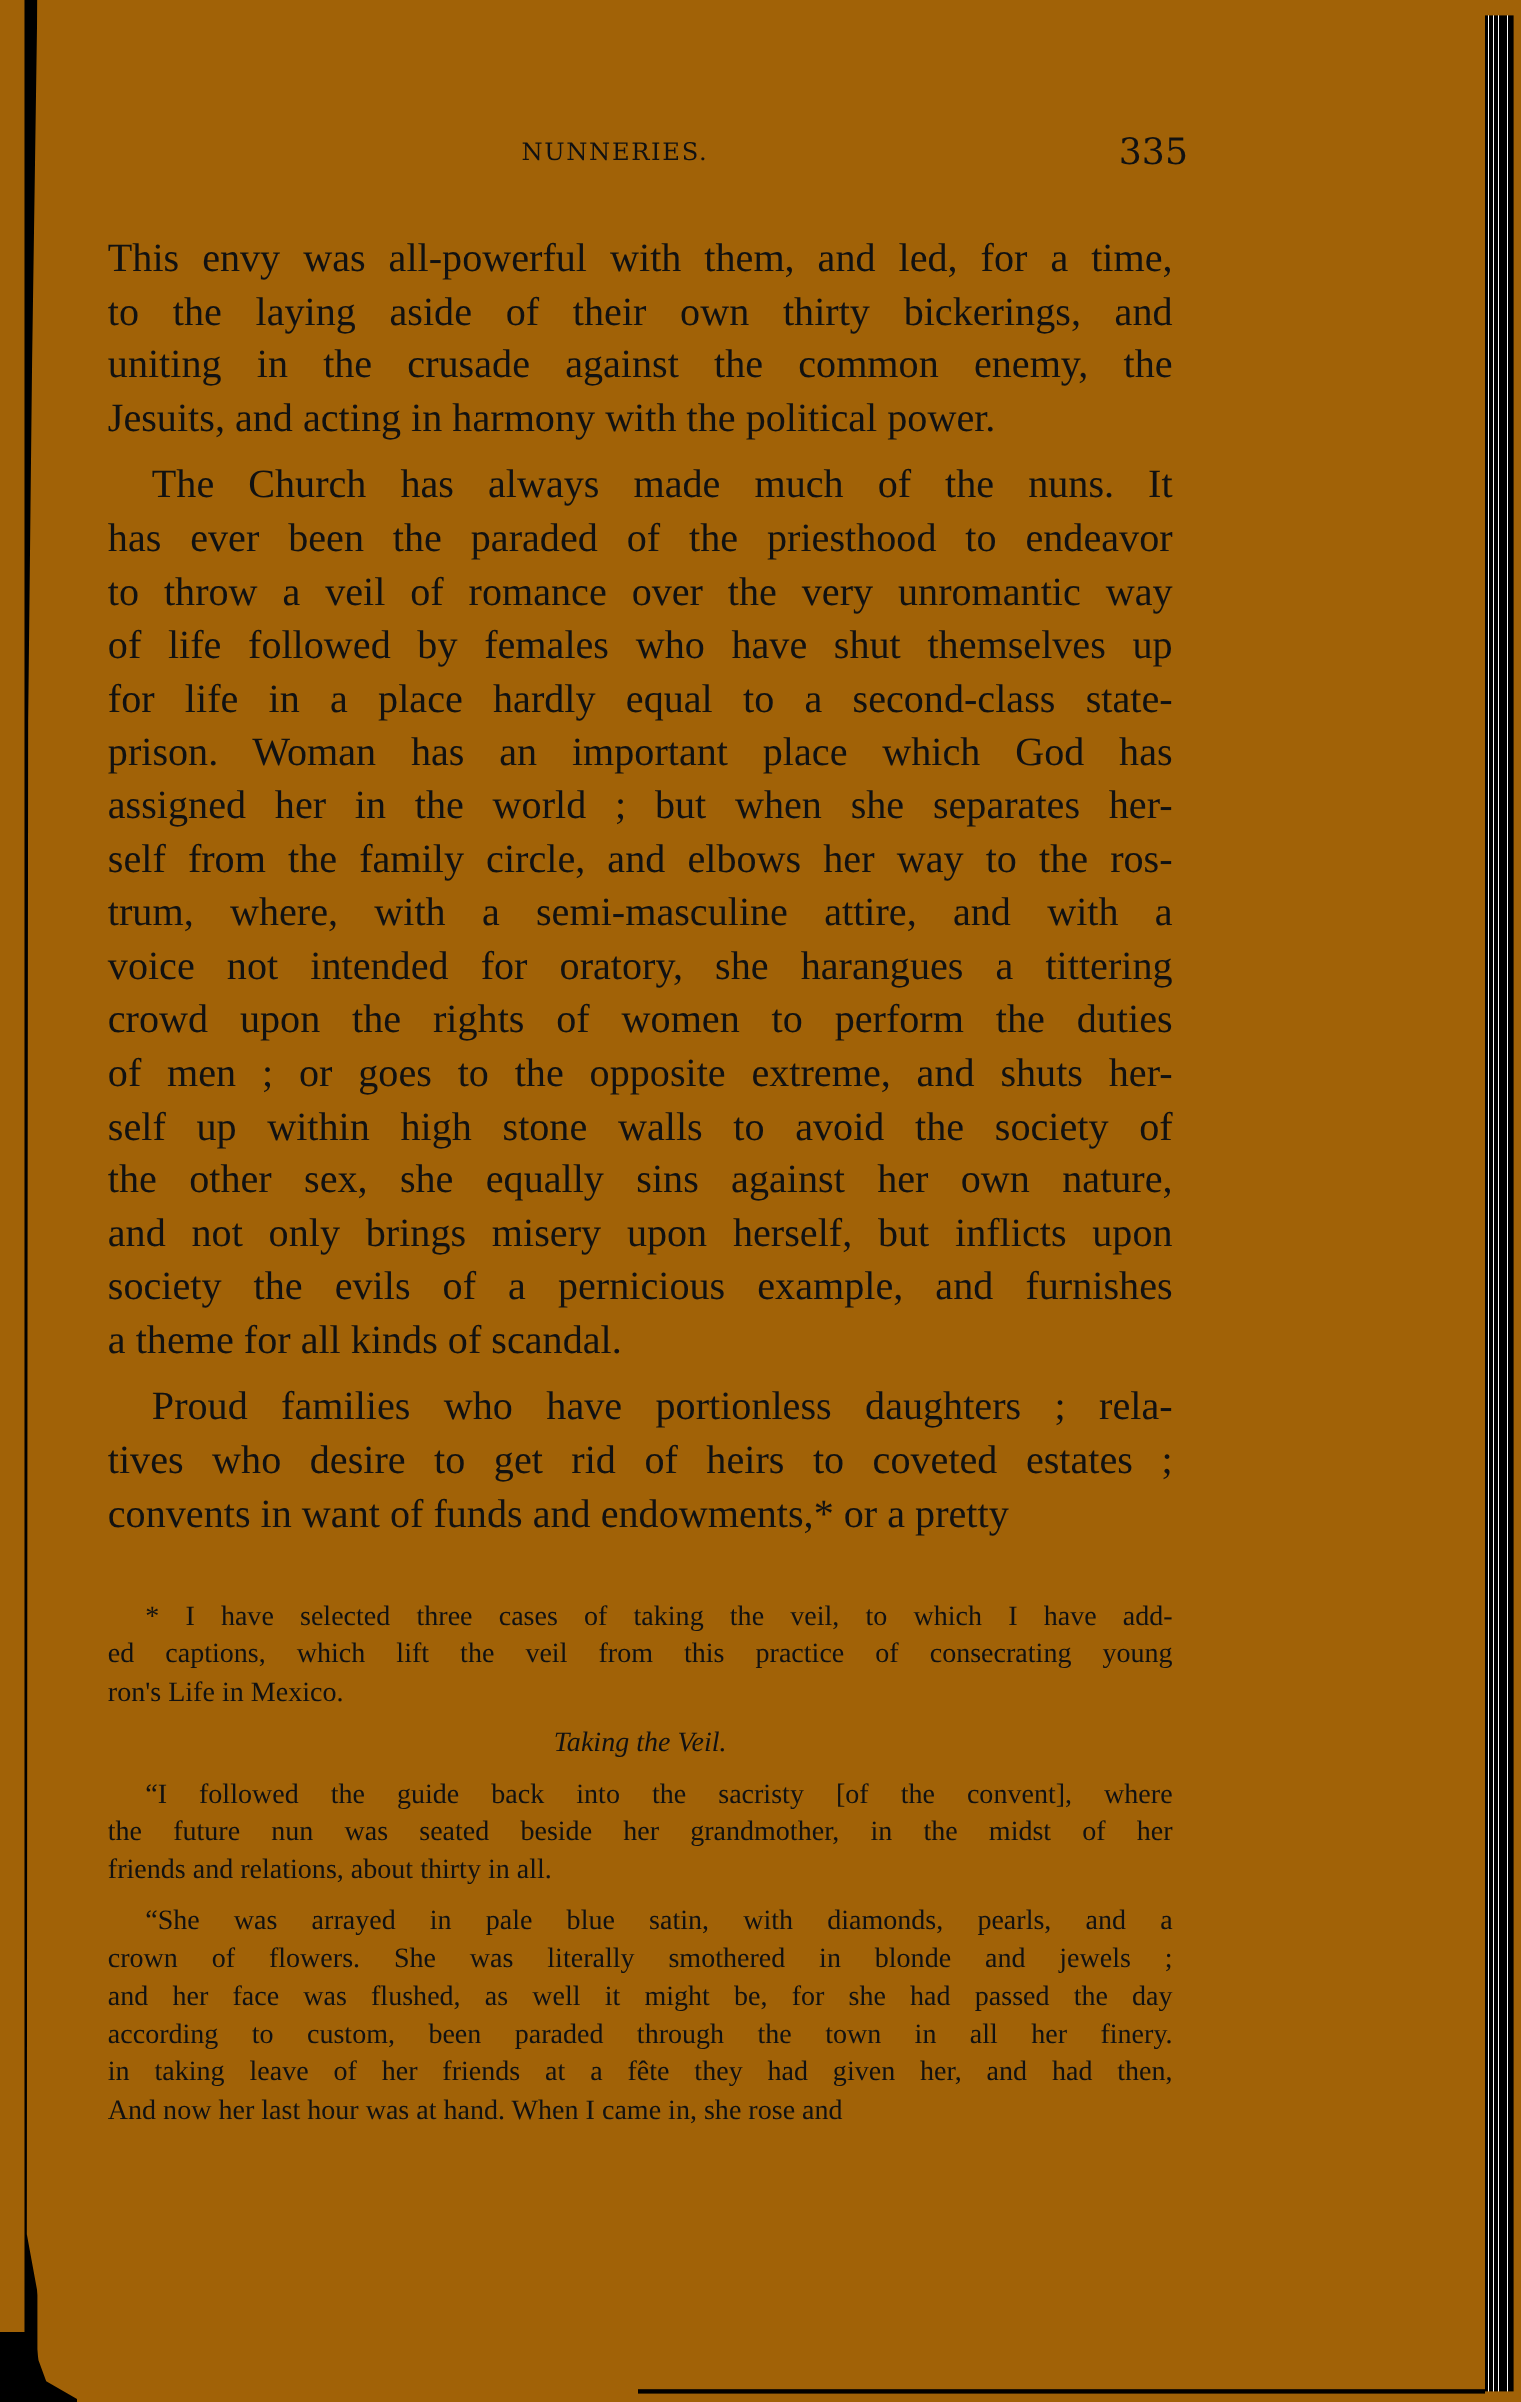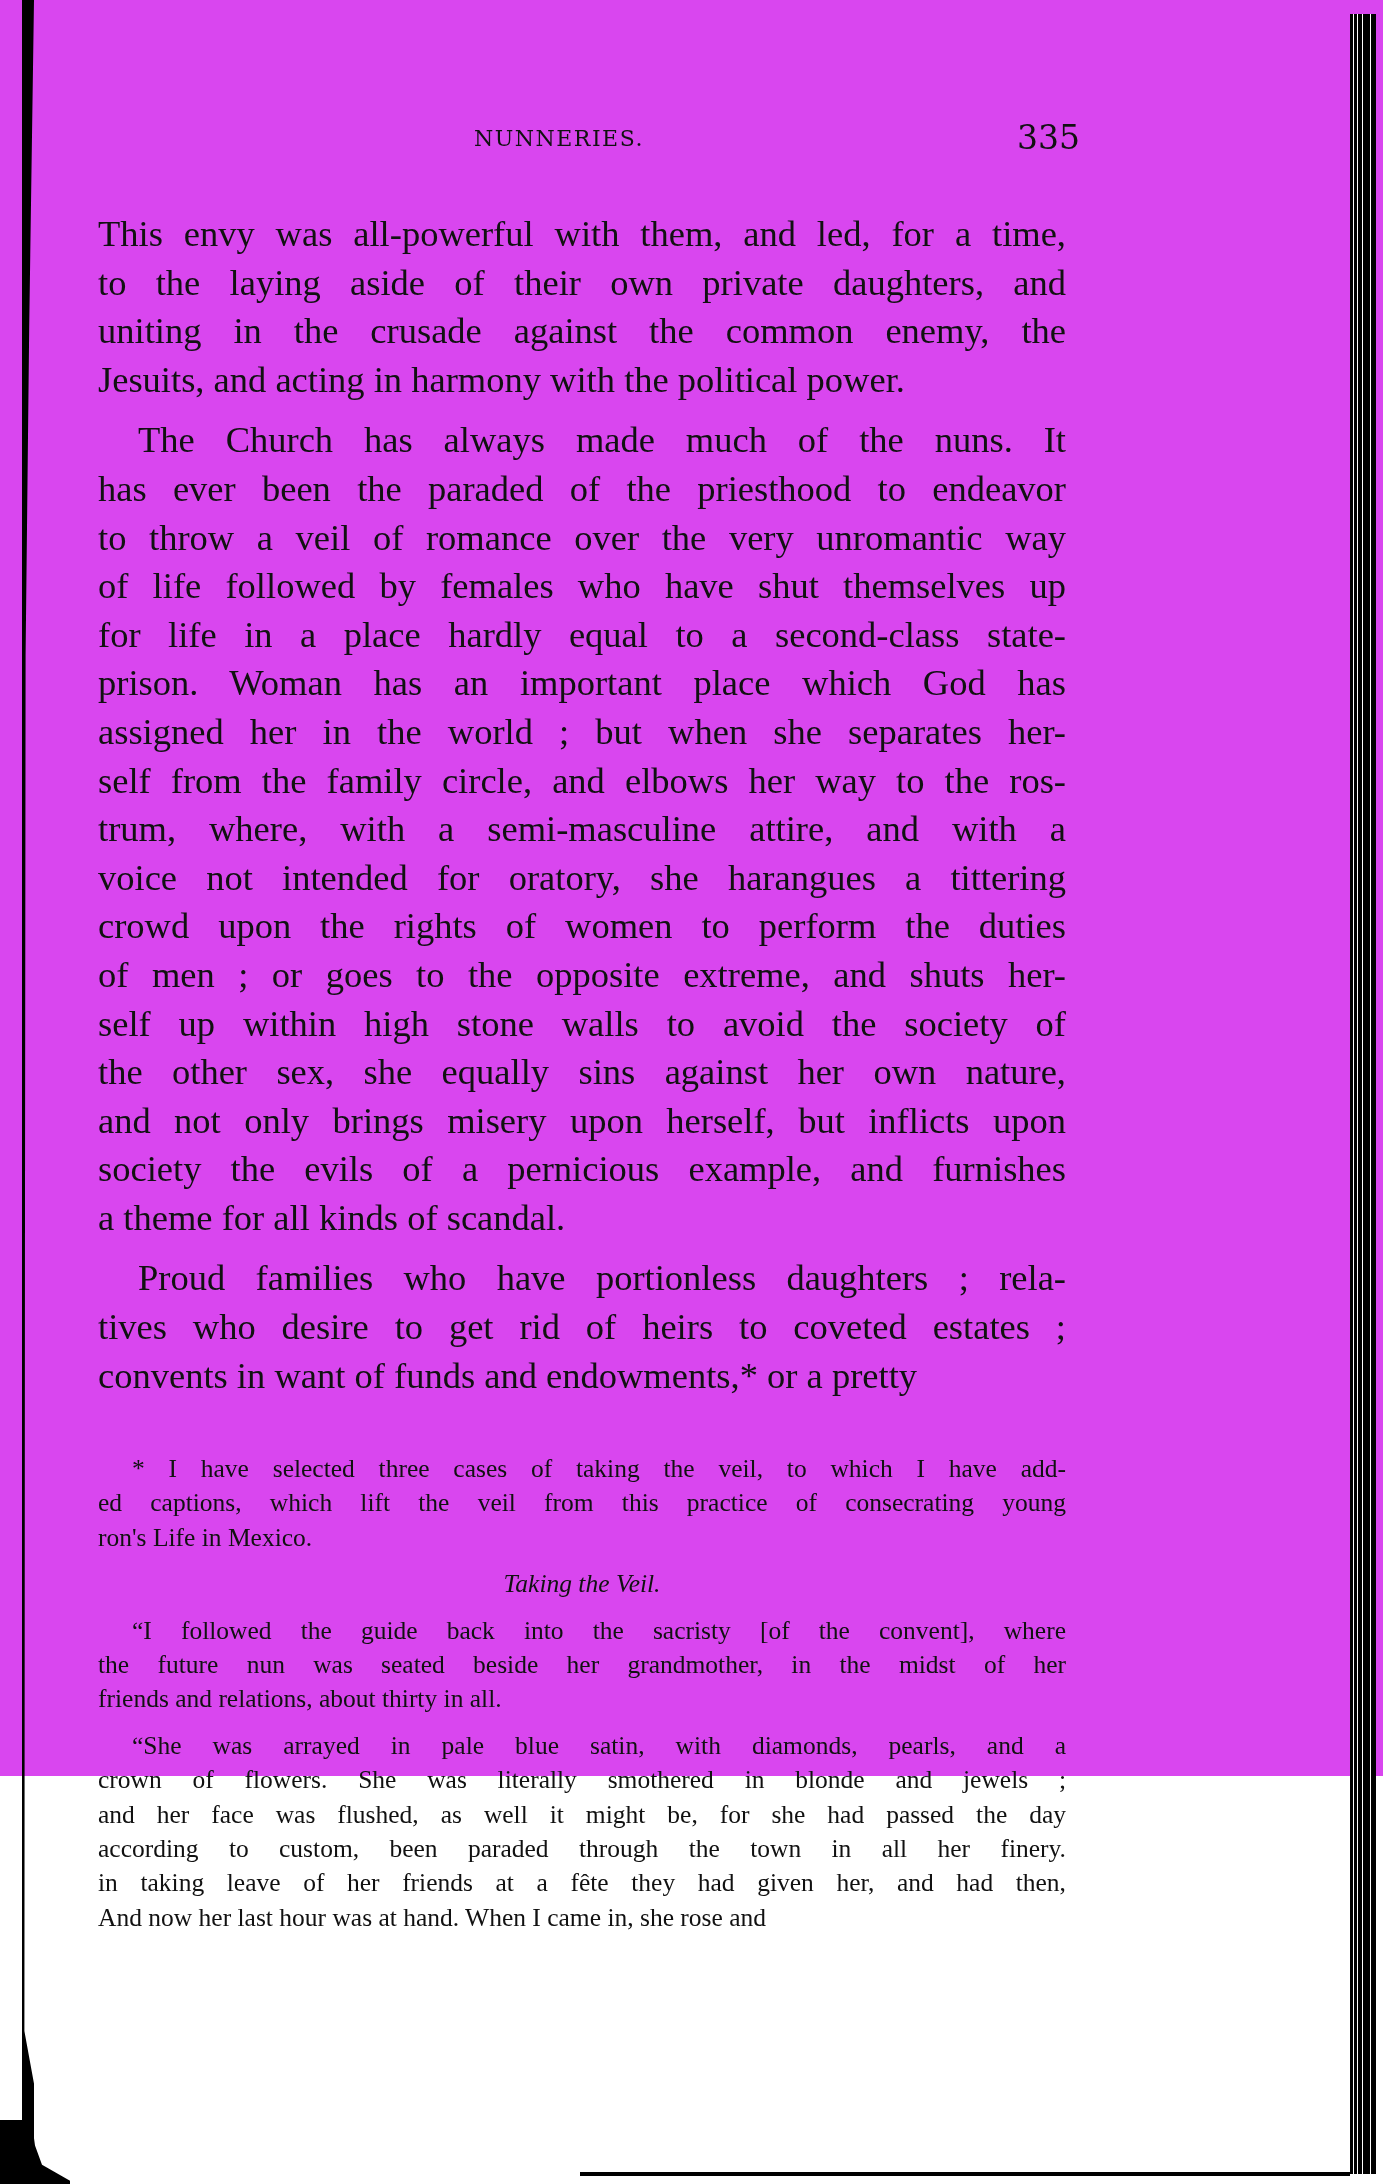--- a/index.html
+++ b/index.html
@@ -1,17 +1,17 @@
 <!DOCTYPE html>
 <html><head>
   <meta charset="utf-8">
   <style>
     html, body { margin: 0; padding: 0; background: #ffffff; }
     body { width: 1383px; height: 2184px; position: relative; overflow: hidden; }
-    .page { position: absolute; left: 0; top: 0; width: 1383px; height: 1776px; background: #d946ef; }
+    .page { position: absolute; left: 0; top: 0; width: 1383px; height: 2184px; background: #a16207; }
     .left-edge {
       position: absolute; left: 22px; top: 0; width: 12px; height: 2184px;
       background: #000;
       clip-path: polygon(0 0, 100% 0, 60% 15%, 30% 30%, 25% 55%, 20% 93%, 120% 96%, 120% 100%, 0 100%);
     }
     .left-corner {
       position: absolute; left: 0; top: 2120px; width: 70px; height: 64px;
       background: #000;
       clip-path: polygon(0 0, 45% 0, 50% 40%, 60% 70%, 100% 95%, 100% 100%, 0 100%);
     }
@@ -57,21 +57,21 @@
   <div class="right-strip"></div>
 
   <div class="running-head">
     <span class="running-title">NUNNERIES.</span>
     <span class="page-number">335</span>
   </div>
 
   <div class="body-text" id="body-text">
       <p class="para">
         <span class="line first">This envy was all-powerful with them, and led, for a time,</span>
-        <span class="line">to the laying aside of their own private daughters, and</span>
+        <span class="line">to the laying aside of their own thirty bickerings, and</span>
         <span class="line">uniting in the crusade against the common enemy, the</span>
         <span class="line last">Jesuits, and acting in harmony with the political power.</span>
       </p>
       <p class="para indent">
         <span class="line first">The Church has always made much of the nuns.  It</span>
         <span class="line">has ever been the paraded of the priesthood to endeavor</span>
         <span class="line">to throw a veil of romance over the very unromantic way</span>
         <span class="line">of life followed by females who have shut themselves up</span>
         <span class="line">for life in a place hardly equal to a second-class state-</span>
         <span class="line">prison.  Woman has an important place which God has</span>

